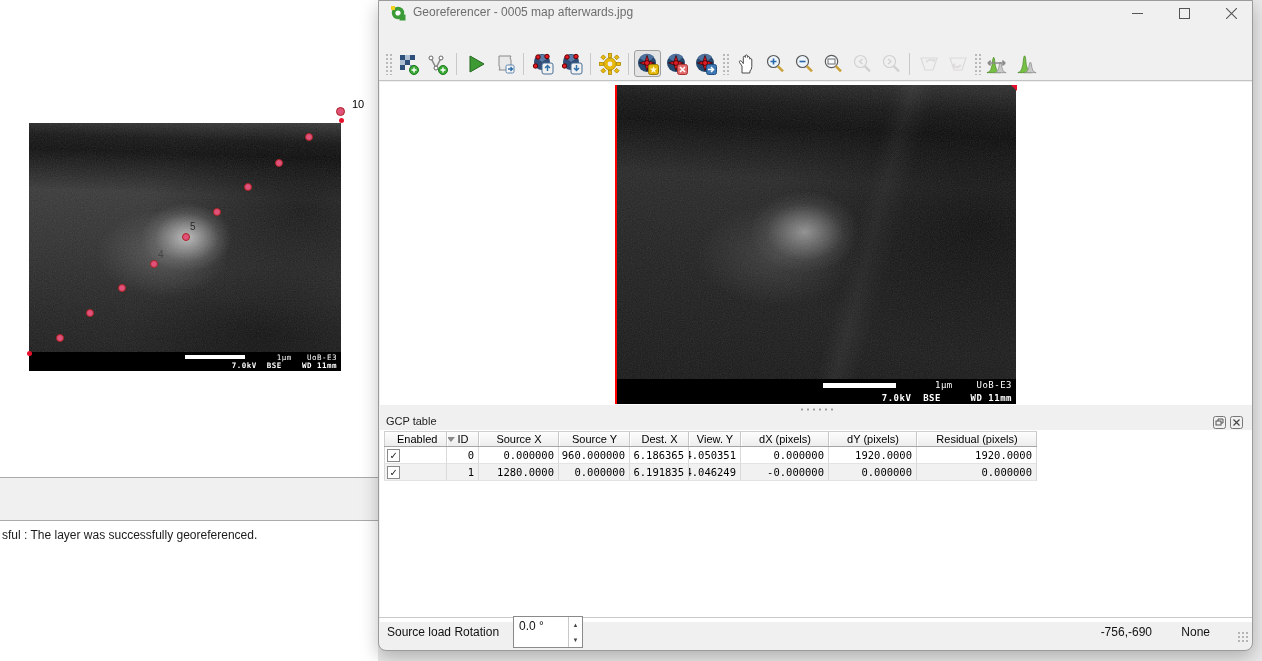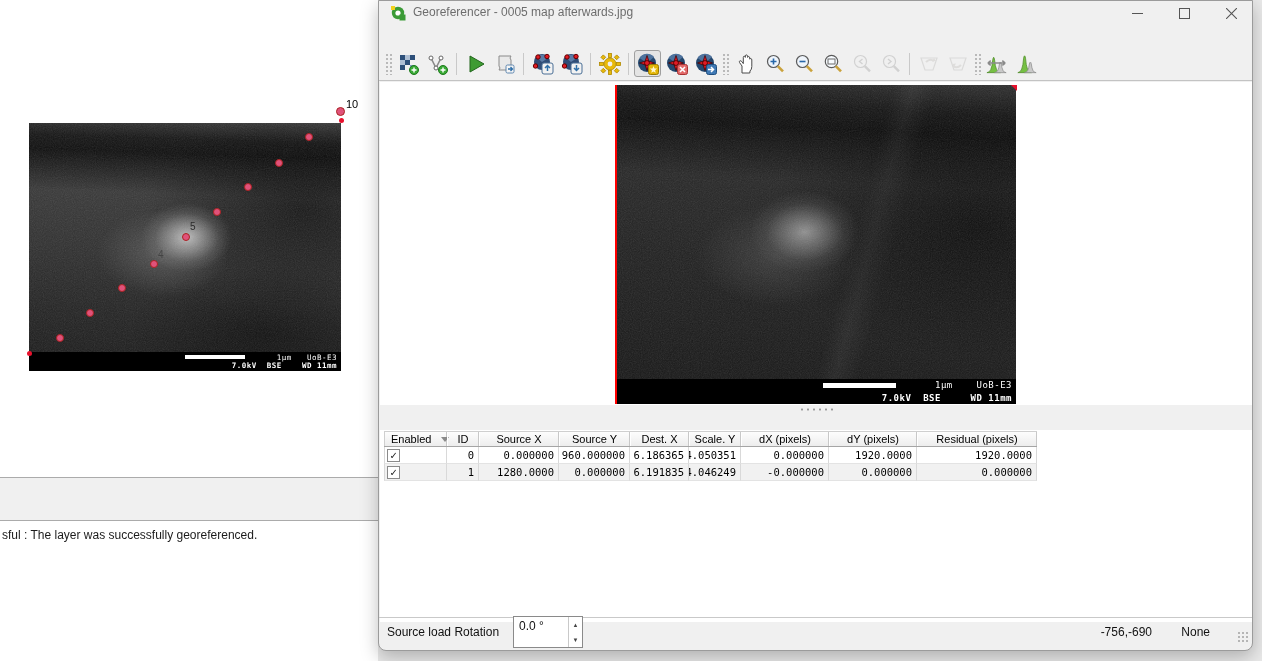--- a/index.html
+++ b/index.html
@@ -32,21 +32,21 @@
   .sem-f-row2 { position:absolute; right:4px; bottom:1px; letter-spacing:.5px;font-weight:bold; }
   .grain { position:absolute; inset:0; opacity:.16; pointer-events:none; }
 
   
   .gcp-pt { position:absolute; width:8px; height:8px; border-radius:50%;
             background:#e0527a; border:1px solid #a22; }
   .gcp-pt.big { width:9px; height:9px; }
   .gcp-dot { position:absolute; width:5px; height:5px; border-radius:50%; background:#e8112d; }
   .gcp-lbl { position:absolute; font-size:10px; color:#2a2a2a; }
   .gcp-lbl.faint { opacity:.55; }
-  .gcp-lbl.on-white { color:#000; font-size:11px; }
+  .gcp-lbl.on-white { color:#000; font-size:11px;margin-left:6px; }
 
   
   #win { left:378px; top:0; width:875px; height:651px; background:#f0f0f0;
          border:1px solid #9b9b9b; border-radius:0 0 8px 8px;
          box-shadow:0 6px 18px rgba(0,0,0,.25); }
   #titlebar { left:0; top:0; right:0; height:24px; }
   #qgis-logo { left:11px; top:4px; width:16px; height:16px; }
   #win-title { left:34px; top:4px; font-size:12px; color:#6d6d6d; white-space:nowrap; }
   .tb-btn { position:absolute; top:0; width:40px; height:24px; display:flex;
             align-items:center; justify-content:center; color:#555; }
@@ -96,21 +96,21 @@
   #dock-title { position:absolute; left:6px; top:2px; font-size:11px; color:#222; }
   .dock-btn { position:absolute; top:2px; width:13px; height:13px; color:#555; }
   #dock-float { right:26px; } #dock-close { right:9px; }
   #table-wrap { position:absolute; left:0; top:17px; right:0; bottom:0; background:#fff; }
   #gcp-table { position:absolute; left:4px; top:1px; font-size:11px; color:#000; }
   .t-row { display:grid; grid-template-columns:63px 32px 80px 71px 59px 52px 88px 88px 120px; }
   .t-row.header { height:16px; background:linear-gradient(#fdfdfd, #ededed);
                   border-top:1px solid #cfcfcf; border-bottom:1px solid #a5a5a5; }
   .t-row.header > div { display:flex; align-items:center; justify-content:center;
       border-right:1px solid #c8c8c8; border-left:1px solid #fff; position:relative; }
-  .t-row.header > div:first-child { border-left:1px solid #cfcfcf; justify-content:flex-start; padding-left:6px; }
+  .t-row.header > div:first-child { border-left:1px solid #cfcfcf; justify-content:flex-start; padding-left:12px; }
   .sort-arrow { width:0; height:0; border-left:4px solid transparent; border-right:4px solid transparent;
                 border-top:5px solid #8a8a8a; margin-left:10px; }
   .t-row.data { height:17px; }
   .t-row.data > div { display:flex; align-items:center; justify-content:flex-end;
       padding-right:4px; border-right:1px solid #d9d9d9; border-bottom:1px solid #e3e3e3;
       font-family:"DejaVu Sans Mono", monospace; font-size:10.5px; white-space:nowrap; overflow:hidden; }
   .t-row.data > div:first-child { justify-content:flex-start; padding-left:2px;
       border-left:1px solid #d9d9d9; }
   .t-row.data.alt { background:#f1f1f1; }
   .checkbox { width:13px; height:13px; background:#fff; border:1px solid #8a8a8a;
@@ -409,41 +409,57 @@
         <div class="sem-f-row2"><span>7.0kV</span>&nbsp;&nbsp;<span>BSE</span>&nbsp;&nbsp;&nbsp;&nbsp;&nbsp;<span>WD 11mm</span></div>
       </div>
     </div>
   </div>
 
   <div id="splitter" class="abs">
     <div class="dots"></div>
   </div>
 
   <div id="dock" class="abs">
+    <div id="dock-titlebar">
+      <span id="dock-title">GCP table</span>
+      <span id="dock-float" class="dock-btn">
+        <svg width="13" height="13" viewBox="0 0 13 13">
+          <rect x="0.5" y="0.5" width="12" height="12" rx="2" fill="none" stroke="#777"></rect>
+          <rect x="3" y="5" width="5" height="4" fill="none" stroke="#555"></rect>
+          <path d="M5 5 v-2 h5 v4 h-2" fill="none" stroke="#555"></path>
+        </svg>
+      </span>
+      <span id="dock-close" class="dock-btn">
+        <svg width="13" height="13" viewBox="0 0 13 13">
+          <rect x="0.5" y="0.5" width="12" height="12" rx="2" fill="none" stroke="#777"></rect>
+          <path d="M3.5 3.5 l6 6 M9.5 3.5 l-6 6" stroke="#444" stroke-width="1.2"></path>
+        </svg>
+      </span>
+    </div>
     <div id="table-wrap">
       <div id="gcp-table">
         <div class="t-row header">
           <div>
               <span>Enabled</span>
               <span class="sort-arrow"></span>
             </div>
           <div>
               <span>ID</span>
             </div>
           <div>
               <span>Source X</span>
             </div>
           <div>
               <span>Source Y</span>
             </div>
           <div>
               <span>Dest. X</span>
             </div>
           <div>
-              <span>Scale. Y</span>
+              <span>View. Y</span>
             </div>
           <div>
               <span>dX (pixels)</span>
             </div>
           <div>
               <span>dY (pixels)</span>
             </div>
           <div>
               <span>Residual (pixels)</span>
             </div>

